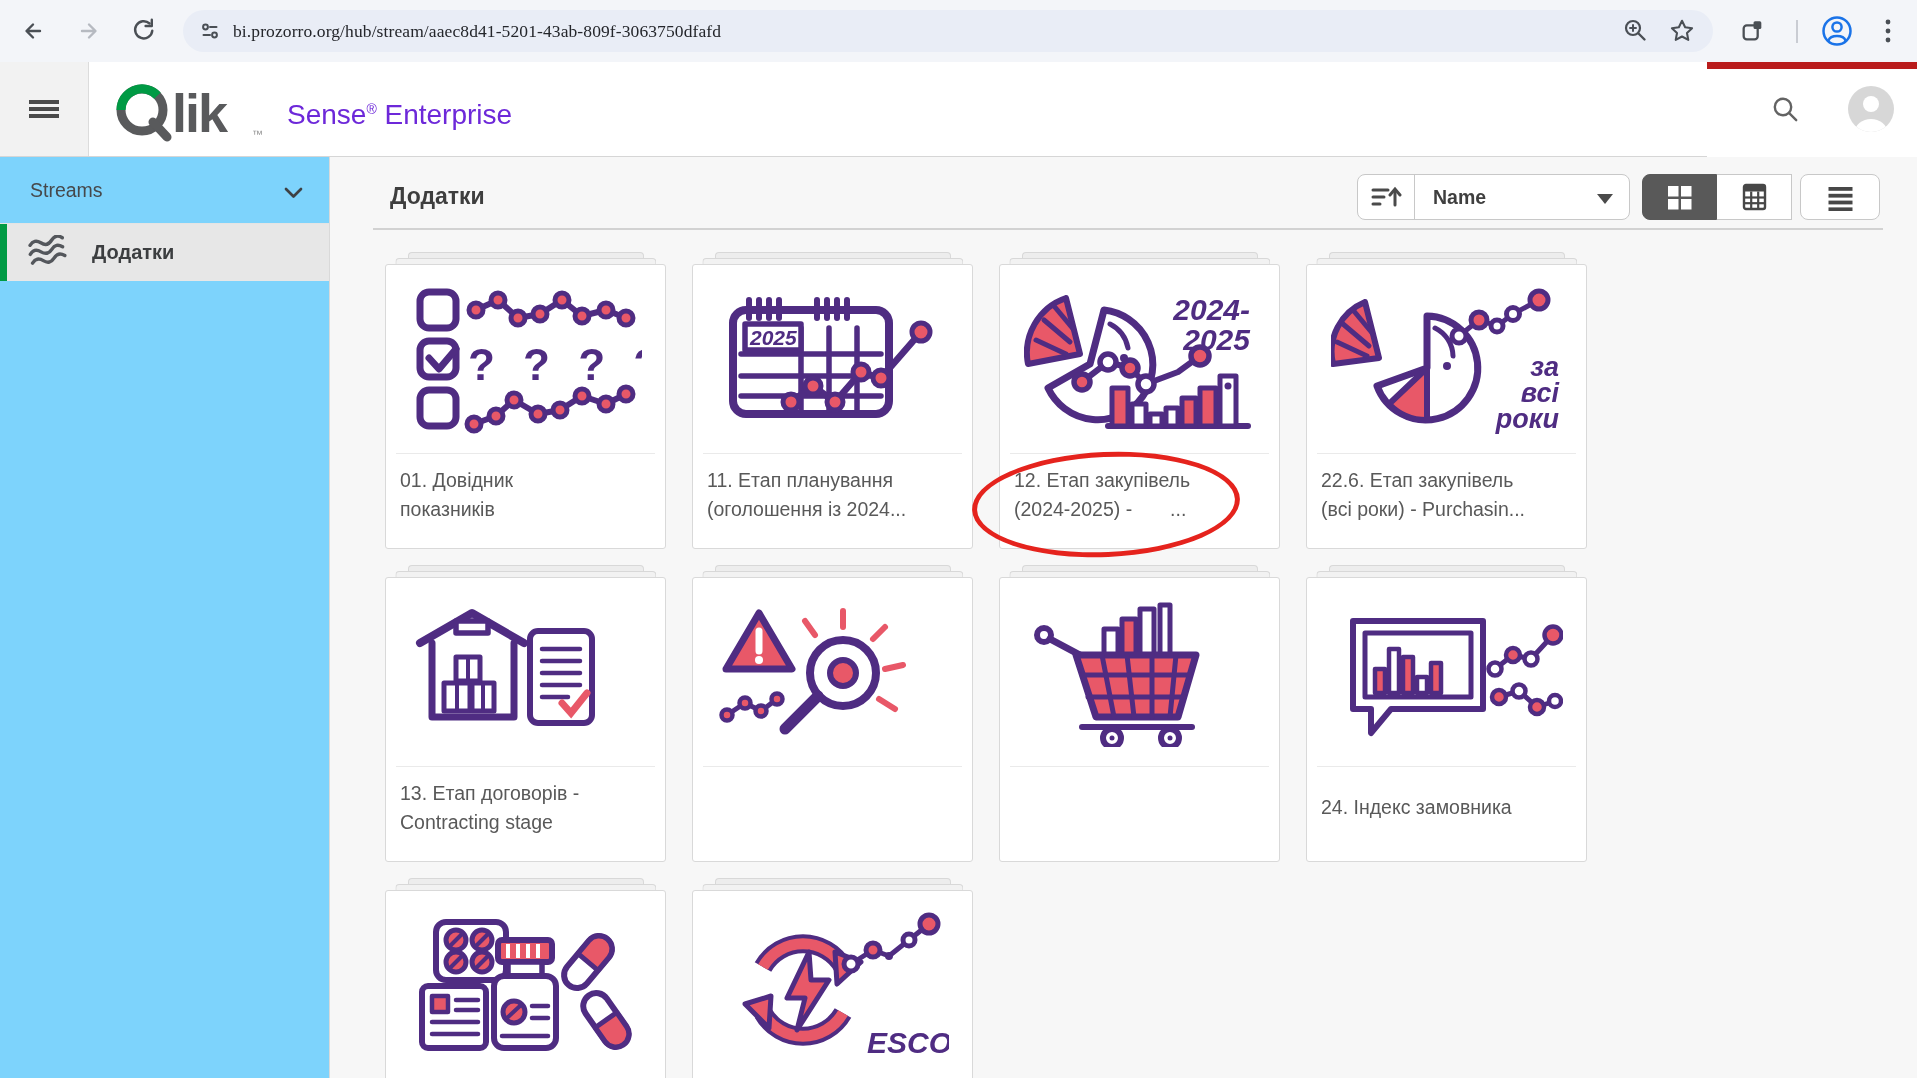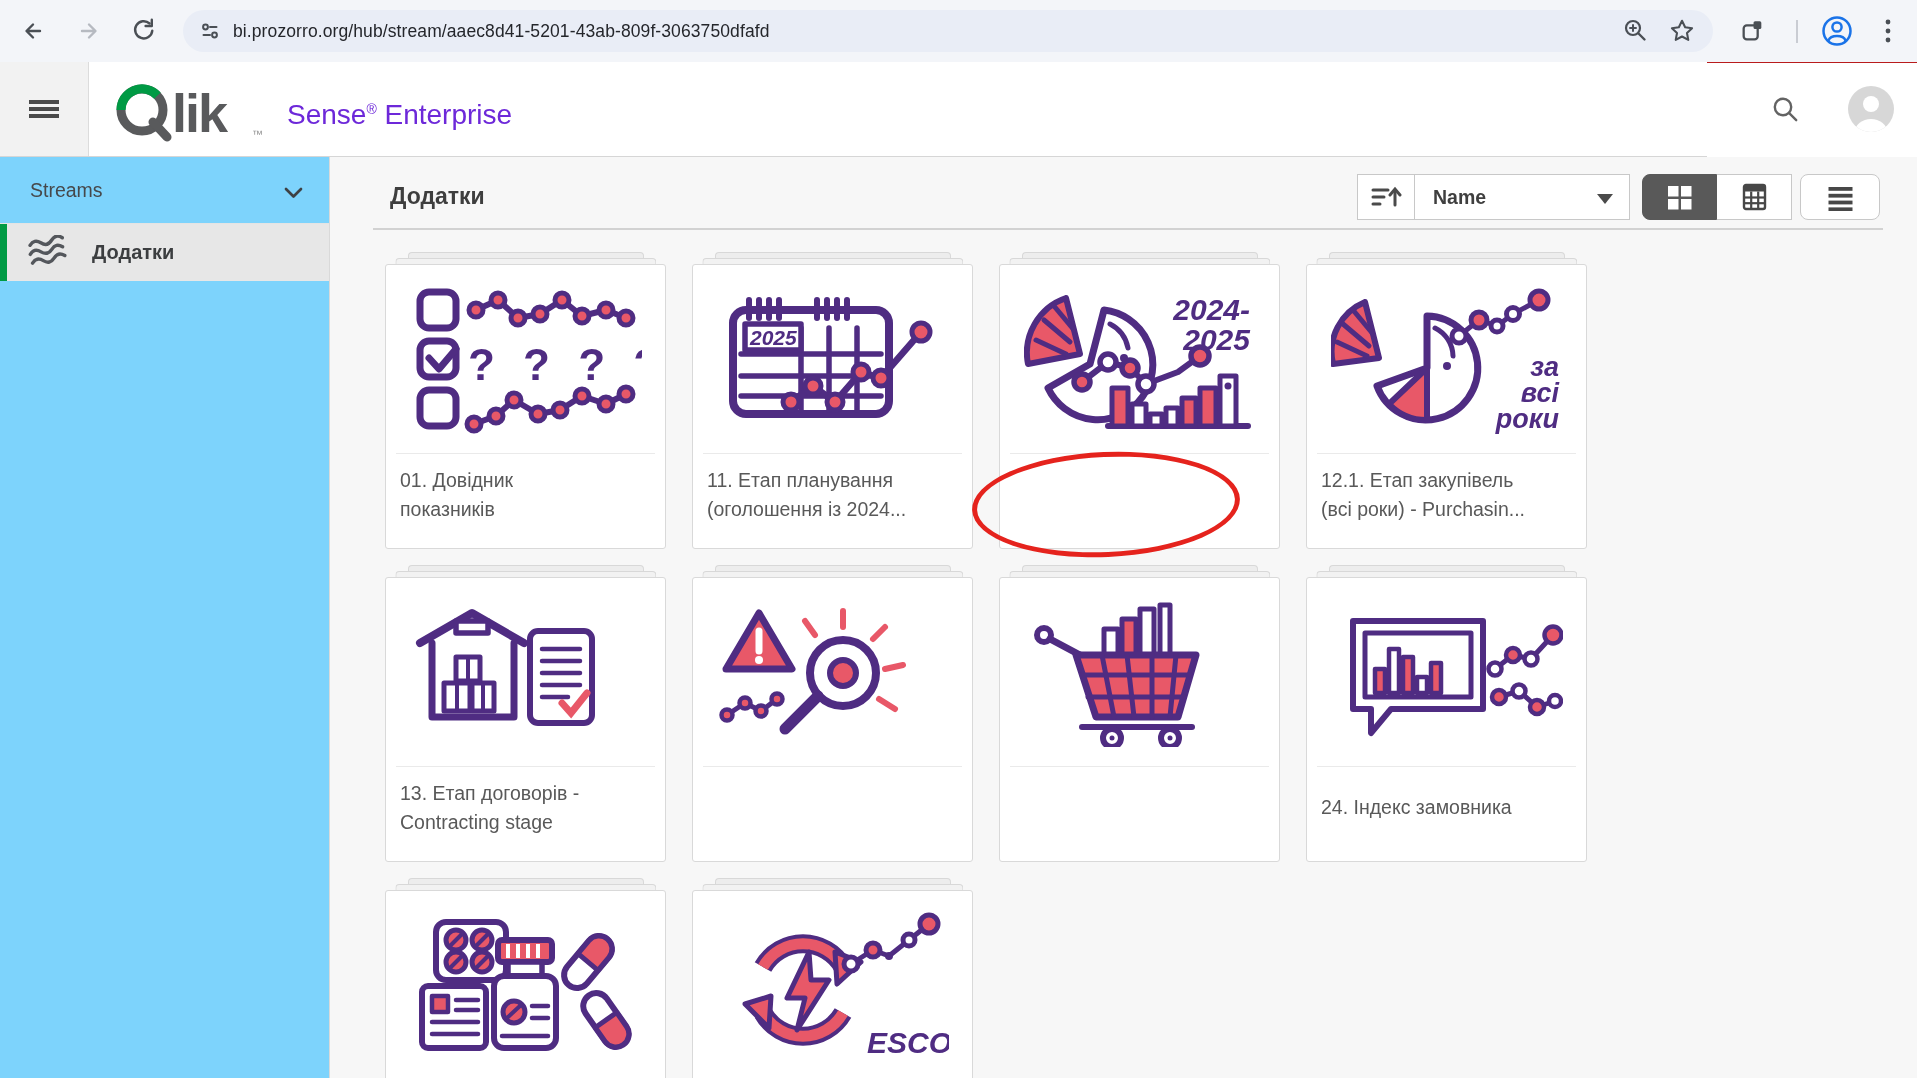--- a/index.html
+++ b/index.html
@@ -1,19 +1,19 @@
 <!DOCTYPE html>
 <html><head>
 <meta charset="utf-8">
 <style>
   html,body{margin:0;padding:0;background:#fff;font-family:"Liberation Sans",sans-serif;}
   .page{position:relative;width:1917px;height:1078px;overflow:hidden;background:#fff;}
 
   
-  .chrome{position:absolute;left:0;top:0;width:1917px;height:62px;background:#f3f5f9;border-bottom:1px solid #b91c1c;}
+  .chrome{position:absolute;left:0;top:0;width:1917px;height:62px;background:#f3f5f9;border-bottom:7px solid #b91c1c;font-family:Liberation Serif, serif;}
   .nav-ic{position:absolute;top:16px;width:30px;height:30px;display:flex;align-items:center;justify-content:center;border-radius:50%;}
   .urlbar{position:absolute;left:183px;top:10px;width:1530px;height:42px;background:#e9edf6;border-radius:21px;}
   .url-site-icon{position:absolute;left:16px;top:10px;}
   .url-text{position:absolute;left:50px;top:0;height:42px;line-height:42px;font-size:17.5px;color:#24262b;letter-spacing:.1px;}
   .url-right{position:absolute;top:8px;}
   .chrome-right{position:absolute;top:0;height:62px;}
   .vsep{position:absolute;left:1796px;top:20px;width:2px;height:23px;background:#c9ccd3;}
 
   
   .qheader{position:absolute;left:0;top:62px;width:1707px;height:95px;background:#fff;border-bottom:1px solid #d6d6d6;box-sizing:border-box;}
@@ -33,21 +33,21 @@
   .snav-item{position:relative;height:57px;background:#e7e7e7;display:flex;align-items:center;cursor:pointer;}
   .snav-item::before{content:"";position:absolute;left:0;top:0;bottom:0;width:7px;background:#009a44;}
   .snav-item .sic{margin-left:26px;}
   .snav-item .lbl{margin-left:24px;font-size:20px;font-weight:bold;color:#3c3e40;}
 
   
   .main{position:absolute;left:330px;top:157px;width:1587px;height:921px;background:#f7f7f7;}
   .main-title{position:absolute;left:60px;top:26px;font-size:23px;font-weight:bold;color:#3e3e3e;}
   .hdr-divider{position:absolute;left:43px;right:34px;top:71px;border-top:2px solid #d2d2d2;}
 
-  .sortgrp{position:absolute;left:1027px;top:17px;width:273px;height:46px;background:#fff;border:1px solid #c8c8c8;border-radius:0;display:flex;box-sizing:border-box;}
+  .sortgrp{position:absolute;left:1027px;top:17px;width:273px;height:46px;background:#fff;border:1px solid #c8c8c8;border-radius:8px;display:flex;box-sizing:border-box;}
   .sortbtn{width:56px;border-right:1px solid #c8c8c8;display:flex;align-items:center;justify-content:center;cursor:pointer;}
   .namedd{position:relative;flex:1;display:flex;align-items:center;padding-left:18px;cursor:pointer;}
   .namedd .lbl{font-size:19.5px;font-weight:bold;color:#3f3f3f;}
   .caret{position:absolute;right:16px;top:19px;width:0;height:0;border-left:8px solid transparent;border-right:8px solid transparent;border-top:10px solid #4a4a4a;}
   .viewgrp{position:absolute;left:1312px;top:17px;height:46px;display:flex;}
   .vbtn{width:75px;height:46px;background:#fff;border:1px solid #c8c8c8;display:flex;align-items:center;justify-content:center;box-sizing:border-box;cursor:pointer;}
   .vbtn.sel{background:#595959;border-color:#595959;border-radius:8px 0 0 8px;}
   .vbtn.mid{border-left:none;}
   .vbtn.last{width:80px;margin-left:8px;border-radius:8px;}
 
@@ -368,20 +368,22 @@
               </g>
               <circle cx="204" cy="102" r="3.5" fill="#4f2c82"></circle>
               <polyline points="58,98 84,78 106,84 122,100 154,88 176,72" class="sp" stroke-width="6"></polyline>
               <circle cx="58" cy="98" r="8" class="dr" stroke-width="5.5"></circle>
               <circle cx="84" cy="78" r="8" class="dw" stroke-width="5.5"></circle>
               <circle cx="106" cy="84" r="8" class="dr" stroke-width="5.5"></circle>
               <circle cx="122" cy="100" r="8" class="dw" stroke-width="5.5"></circle>
               <circle cx="176" cy="72" r="9" class="dr" stroke-width="5.5"></circle>
             </svg>
           </div>
+          <div class="cap">12. Етап закупівель
+(2024-2025) -&nbsp;&nbsp;&nbsp;&nbsp;&nbsp;&nbsp;&nbsp;...</div>
         </div>
       </div>
 
       <div class="tile">
         <div class="stk s1"></div>
           <div class="stk s2"></div>
         <div class="card">
           <div class="art">
             <svg width="232" height="150" viewBox="0 0 232 150">
               <path d="M48,74 L34,18 A54,54 0 0 0 2,80 Z" class="rf" stroke-width="6"></path>
@@ -398,21 +400,21 @@
               <circle cx="128" cy="52" r="7" class="dw" stroke-width="5"></circle>
               <circle cx="148" cy="36" r="8" class="dr" stroke-width="5"></circle>
               <circle cx="166" cy="42" r="6" class="dw" stroke-width="5"></circle>
               <circle cx="182" cy="30" r="6.5" class="dw" stroke-width="5"></circle>
               <circle cx="208" cy="16" r="9" class="dr" stroke-width="5"></circle>
               <text x="228" y="92" font-size="27" text-anchor="end" class="tp">за</text>
               <text x="228" y="118" font-size="27" text-anchor="end" class="tp">всі</text>
               <text x="228" y="144" font-size="27" text-anchor="end" class="tp">роки</text>
             </svg>
           </div>
-          <div class="cap">12.1. Етап закупівель
+          <div class="cap">22.6. Етап закупівель
 (всі роки) - Purchasin...</div>
         </div>
       </div>
 
       <div class="tile">
         <div class="stk s1"></div>
           <div class="stk s2"></div>
         <div class="card">
           <div class="art">
             <svg width="232" height="150" viewBox="0 0 232 150">

